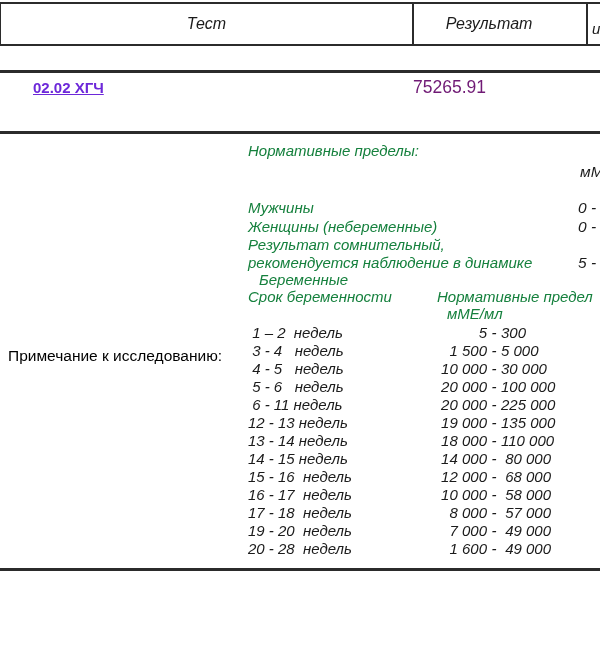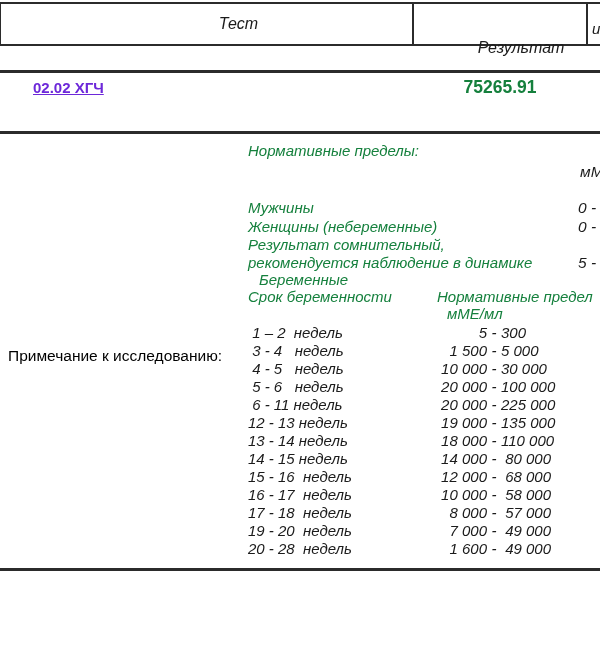--- a/index.html
+++ b/index.html
@@ -14,40 +14,39 @@
     overflow: hidden;
     background: #ffffff;
   }
   .hline { position: absolute; left: 0; width: 600px; background: #2b2b2b; }
   .vline { position: absolute; width: 2px; background: #2b2b2b; }
 
   
   .col-head {
     position: absolute; top: 12px; height: 24px;
     font-style: italic; font-size: 16px; line-height: 24px;
-    text-align: center; color: #1b1b1b; padding-left: 32px;
+    text-align: center; color: #1b1b1b;
   }
   .col-head-partial {
     position: absolute; top: 20px;
     font-style: italic; font-size: 15px; color: #1b1b1b;
     white-space: nowrap;
   }
 
   
   .test-link {
     position: absolute; left: 33px; top: 79px;
     font-size: 15px; font-weight: bold;
     color: #6d28d9; text-decoration: underline;
     white-space: nowrap;
   }
   .result-value {
     position: absolute; left: 413px; top: 77px; width: 174px;
-    font-size: 17.5px; text-align: center; color: #15803d;
+    font-size: 17.5px; text-align: left; color: #701a75;
     white-space: nowrap;
-    font-weight: bold;
   }
 
   
   .note-label {
     position: absolute; left: 8px; top: 347px;
     font-size: 15.5px; color: #000000; white-space: nowrap;
   }
   .nline {
     position: absolute; left: 248px;
     font-style: italic; font-size: 15px; line-height: 15px;
@@ -80,21 +79,21 @@
   <div class="hline" style="top:2px;height:2px;"></div>
   <div class="hline" style="top:44px;height:2px;"></div>
   <div class="hline" style="top:70px;height:3px;"></div>
   <div class="hline" style="top:131px;height:3px;"></div>
   <div class="hline" style="top:568px;height:3px;"></div>
   <div class="vline" style="left:0;top:2px;height:42px;width:1px;"></div>
   <div class="vline" style="left:412px;top:2px;height:42px;"></div>
   <div class="vline" style="left:586px;top:2px;height:42px;"></div>
 
   <div class="col-head" style="left:0;width:413px;">Тест</div>
-  <div class="col-head" style="left:413px;width:152px;margin-top:24px;">Результат</div>
+  <div class="col-head" style="left:413px;width:152px;">Результат</div>
   <div class="col-head-partial" style="left:592px;">и</div>
 
   <a class="test-link" href="#">02.02 ХГЧ</a>
   <div class="result-value">75265.91</div>
 
   <div class="note-label">Примечание к исследованию:</div>
 
   <div class="nline" style="top:143px;">Нормативные пределы:</div>
   <div class="nright" style="top:164px;left:580px;">мМ</div>
 

